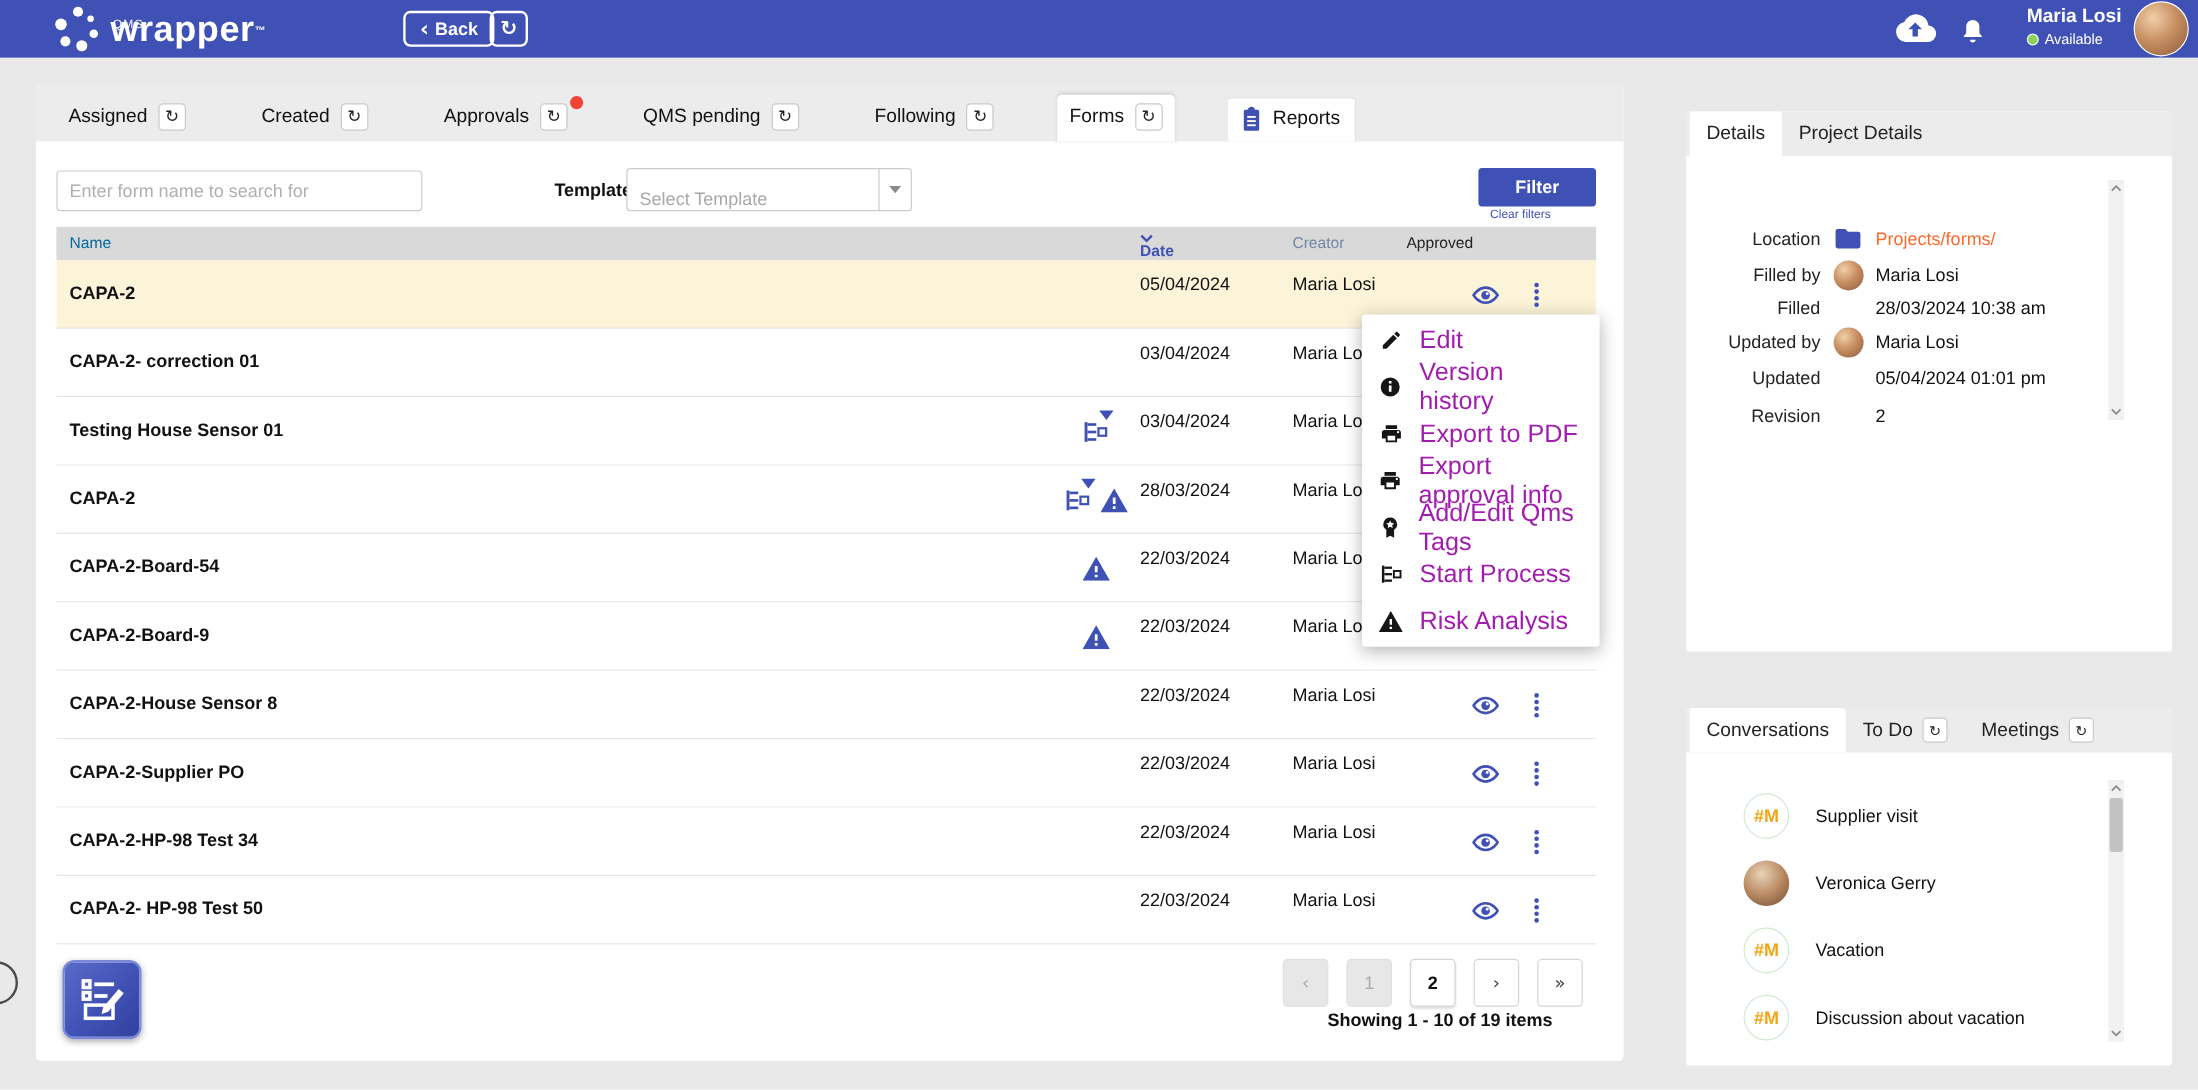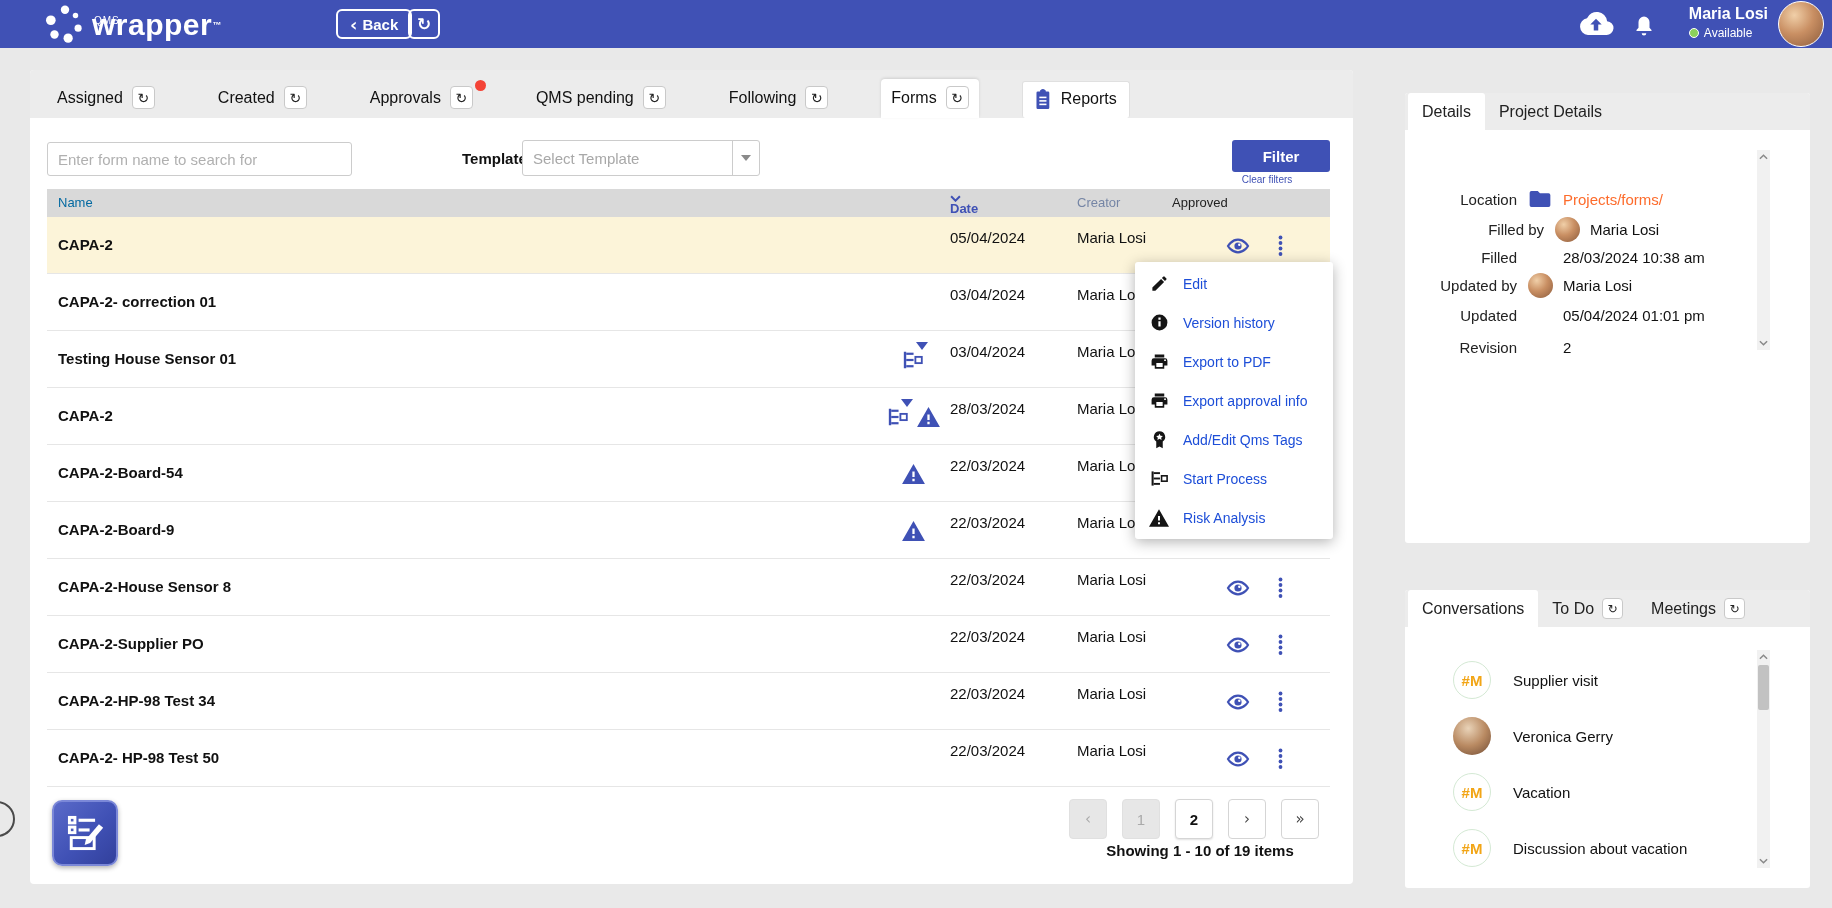--- a/index.html
+++ b/index.html
@@ -31,21 +31,21 @@
   .tab { display:flex; align-items:center; gap:9px; font-size:16px; color:#111; padding:7px 10px 9px 10px; cursor:pointer; position:relative; white-space:nowrap; }
   .tab.active { background:#fff; border-radius:4px 4px 0 0; box-shadow:0 -1px 3px rgba(0,0,0,.12);align-items:center; }
   .tab.reports { background:#fff; border:1px solid #e0e0e0; border-bottom:none; border-radius:3px; padding:6px 12px 8px 10px; }
   .chip { width:23px; height:23px; border:1px solid #c9c9c9; border-radius:4px; background:#fff; display:inline-flex; align-items:center; justify-content:center; font-size:14px; color:#222; }
   .tab-badge { position:absolute; top:1px; right:-3px; width:11px; height:11px; border-radius:50%; background:#f44336; }
 
   
   .search-input { position:absolute; left:17px; top:72px; width:305px; height:34px; border:1px solid #ccc; border-radius:3px; padding:0 10px; font-size:15px; color:#333; font-family:"Liberation Sans",sans-serif; }
   .search-input::placeholder { color:#b0b0b0; }
   .tpl-label { position:absolute; left:432px; top:80px; font-size:15px; font-weight:700; color:#111; }
-  .tpl-select { position:absolute; left:492px; top:70px; width:238px; height:36px; border:1px solid #ccc; border-radius:3px; background:#fff; display:flex; align-items:center; cursor:pointer; }
+  .tpl-select { position:absolute; left:492px; top:70px; width:238px; height:36px; border:1px solid #ccc; border-radius:3px; background:#fff; display:flex; align-items:flex-end; cursor:pointer; }
   .tpl-select .ph { flex:1; padding:0 10px; font-size:15px; color:#a8a8a8; }
   .tpl-caret-box { width:27px; height:100%; border-left:1px solid #ccc; display:flex; align-items:center; justify-content:center; }
   .caret-down { width:0; height:0; border-left:5px solid transparent; border-right:5px solid transparent; border-top:6px solid #8a8a8a; }
   .filter-btn { position:absolute; left:1202px; top:70px; width:98px; height:32px; background:#3f51b5; color:#fff; border:none; border-radius:3px; font-size:15px; font-weight:600; cursor:pointer; }
   .clear-filters { position:absolute; left:1172px; top:104px; width:130px; text-align:center; font-size:10px; color:#3f51b5; cursor:pointer; }
 
   
   .thead { position:absolute; left:17px; top:119px; width:1283px; height:28px; background:#d9d9d9; }
   .thead span { position:absolute; top:6px; font-size:13px; }
   .th-name { left:11px; color:#0369a1; }
@@ -69,21 +69,21 @@
   .pg-btn { width:38px; height:40px; border-radius:4px; font-size:15px; display:flex; align-items:center; justify-content:center; cursor:pointer; background:#fff; border:1px solid #d5d5d5; color:#444; }
   .pg-btn.disabled { background:#e7e7e7; border-color:#e0e0e0; color:#aaa; }
   .pg-btn.current { font-weight:700; color:#111; box-shadow:0 1px 2px rgba(0,0,0,.12); }
   .pager-summary { position:absolute; left:1000px; top:772px; width:340px; text-align:center; font-size:15px; font-weight:600; color:#111; }
 
   
   .fab { position:absolute; left:22px; top:730px; width:66px; height:66px; border-radius:10px; background:linear-gradient(135deg,#5a6ac9 0%, #4051b5 55%, #32409c 100%); border:2px solid #7b88d8; display:flex; align-items:center; justify-content:center; cursor:pointer; box-shadow:0 2px 5px rgba(0,0,0,.3); }
 
   
   .ctx-menu { position:absolute; left:1135px; top:262px; width:198px; background:#fff; border-radius:3px; box-shadow:0 3px 14px rgba(0,0,0,.3); z-index:40; padding:2px 0; }
-  .ctx-item { height:39px; display:flex; align-items:center; gap:14px; padding:0 14px; font-size:14px; color:#1d4ed8; cursor:pointer; }
+  .ctx-item { height:39px; display:flex; align-items:center; gap:14px; padding:0 14px; font-size:21px; color:#a21caf; cursor:pointer; }
   .ctx-ic { width:20px; height:20px; display:inline-flex; align-items:center; justify-content:center; color:#151515; }
 
   
   .side-card { position:absolute; left:1405px; width:405px; background:#fff; border-radius:3px; }
   .side-strip { position:absolute; left:0; top:0; width:100%; height:37px; background:#ececec; border-radius:3px 3px 0 0; display:flex; align-items:stretch; padding-left:3px; }
   .side-tab { display:flex; align-items:center; gap:8px; padding:0 14px; font-size:16px; color:#222; cursor:pointer; white-space:nowrap; }
   .side-tab.active { background:#fff; border-radius:3px 3px 0 0; }
   #details-card { top:93px; height:450px; }
   #activity-card { top:590px; height:298px; }
 
@@ -529,21 +529,21 @@
     </div>
     <div class="dfield" style="top:92px;">
       <span class="dlabel">Location</span>
       <span class="dicon">
           <svg width="22" height="18" viewBox="0 0 24 20">
             <path fill="#3f51b5" d="M9.5 1H2.5A2 2 0 0 0 .5 3v14a2 2 0 0 0 2 2h19a2 2 0 0 0 2-2V5.5a2 2 0 0 0-2-2h-9.5z"></path>
           </svg>
         </span>
       <span class="dvalue link">Projects/forms/</span>
     </div>
-    <div class="dfield" style="top:122px;padding-left:27px;">
+    <div class="dfield" style="top:122px;">
       <span class="dlabel">Filled by</span>
       <span class="dicon">
           <span class="avatar davatar"></span>
         </span>
       <span class="dvalue">Maria Losi</span>
     </div>
     <div class="dfield" style="top:150px;">
       <span class="dlabel">Filled</span>
       <span class="dicon"></span>
       <span class="dvalue">28/03/2024 10:38 am</span>

